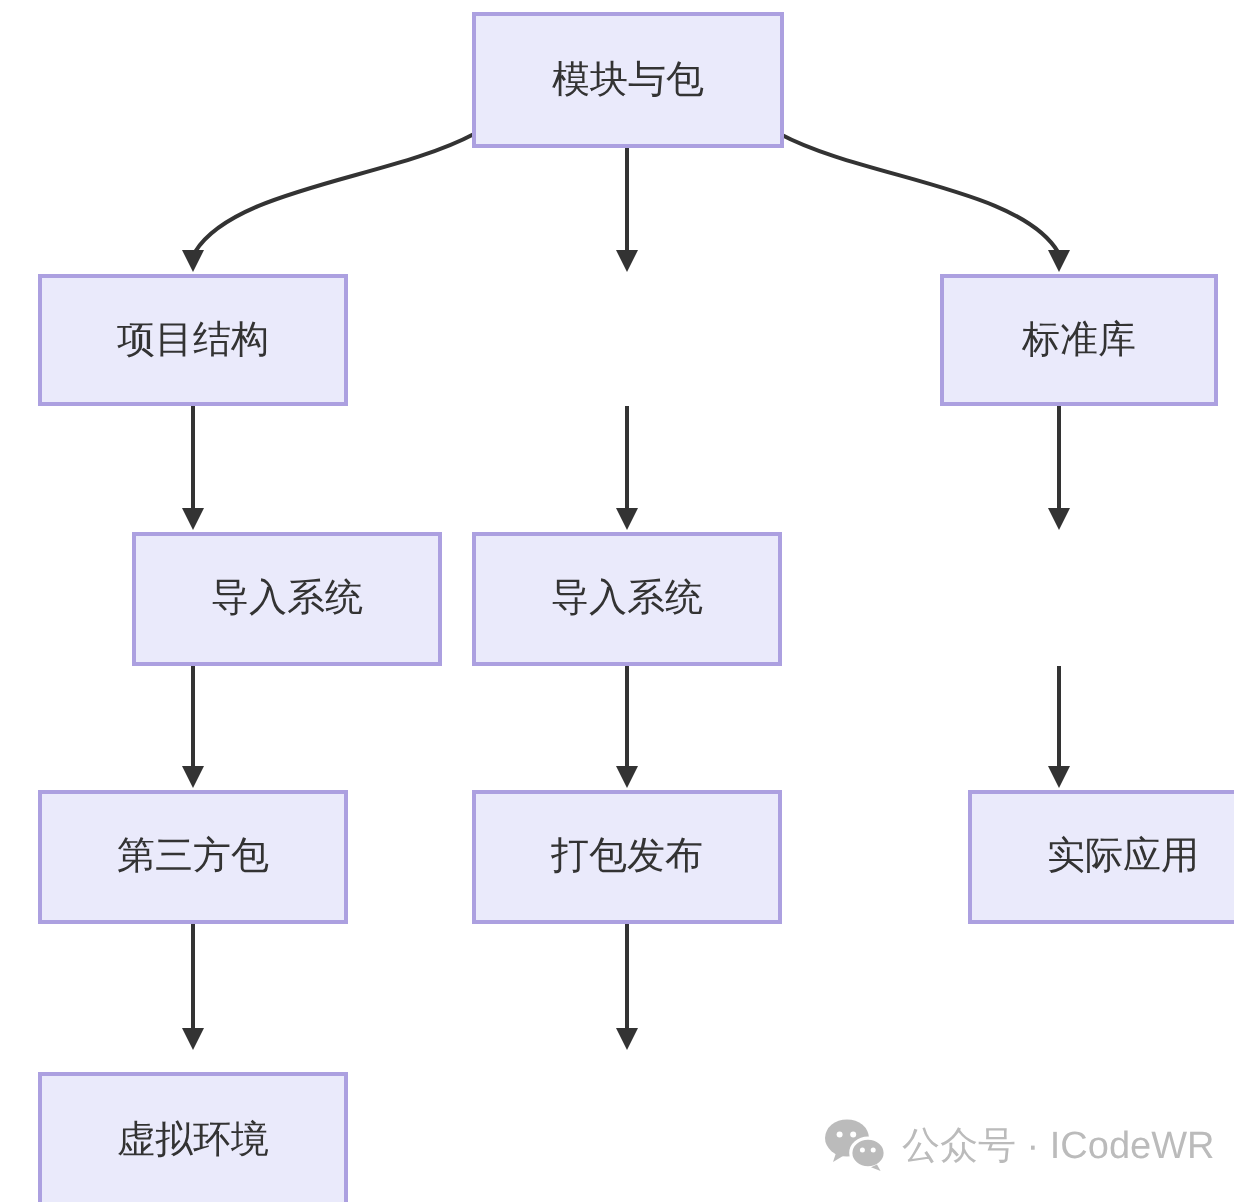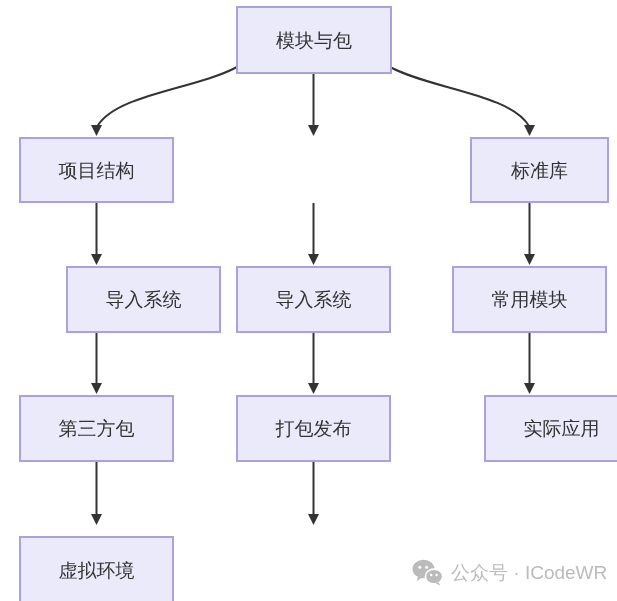--- a/index.html
+++ b/index.html
@@ -128,23 +128,20 @@
   </div>
   <div class="node n3">
     <span>标准库</span>
   </div>
   <div class="node n4">
     <span>导入系统</span>
   </div>
   <div class="node n5">
     <span>导入系统</span>
   </div>
-  <div class="node n6">
-    <span>常用模块</span>
-  </div>
   <div class="node n7">
     <span>第三方包</span>
   </div>
   <div class="node n8">
     <span>打包发布</span>
   </div>
   <div class="node n9">
     <span>实际应用</span>
   </div>
   <div class="node n10">

